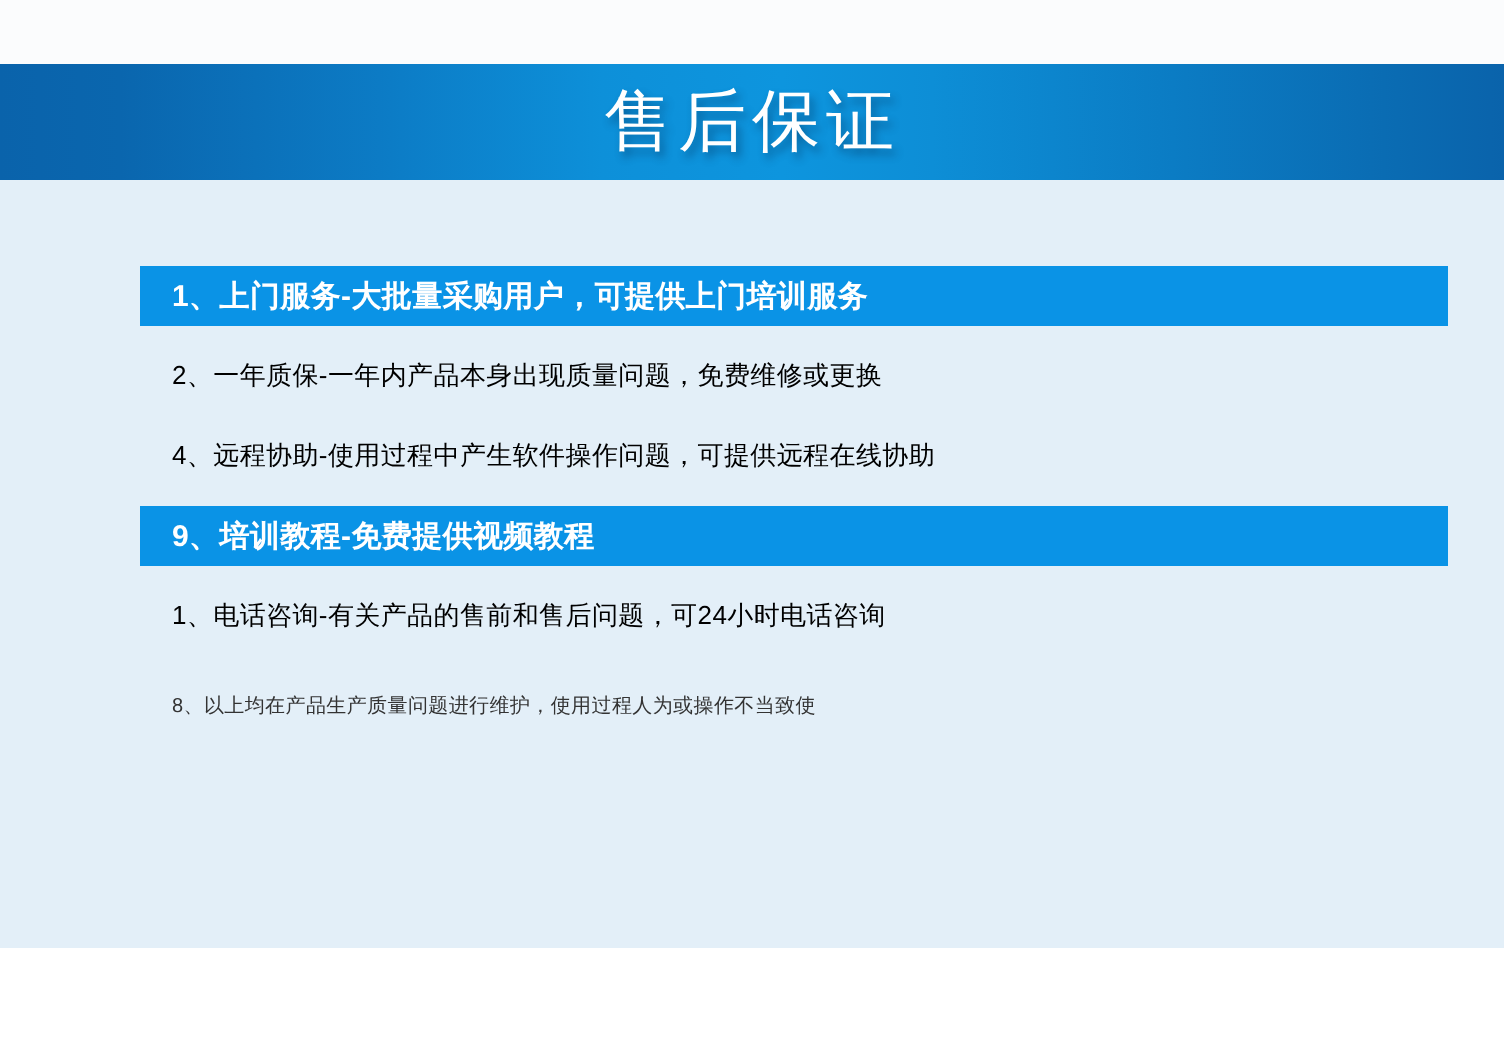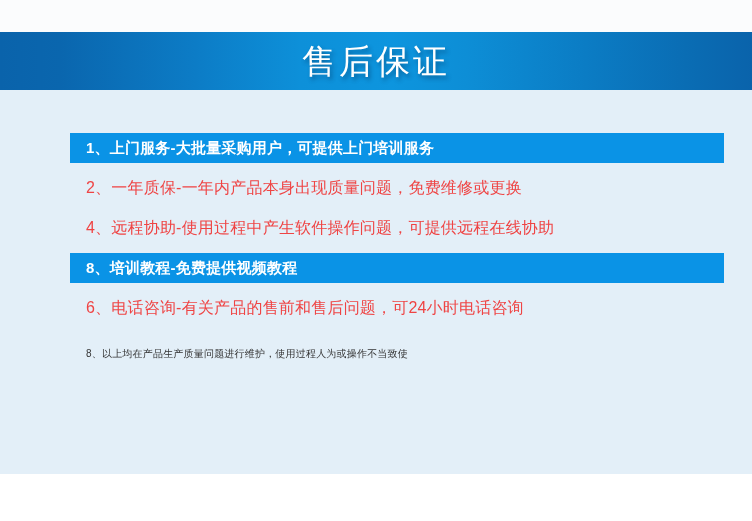--- a/index.html
+++ b/index.html
@@ -108,23 +108,23 @@
     font-weight: bold;
     font-size: 15px;
     padding-left: 16px;
     letter-spacing: 0.2px;
   }
 
   .row.plain .row-inner {
     background: transparent;
   }
   .row.plain .row-text {
-    color: #ef4444;
+    color: #000000;
     font-weight: 400;
-    font-size: 16px;
+    font-size: 13px;
     padding-left: 16px;
     letter-spacing: 0.2px;
   }
 
   .row-text {
     white-space: nowrap;
     font-family: "Liberation Sans", "DejaVu Sans", sans-serif;
   }
 
   
@@ -182,27 +182,27 @@
 
 
     <div class="row plain">
       <div class="row-inner">
         <span class="row-text">4、远程协助-使用过程中产生软件操作问题，可提供远程在线协助</span>
       </div>
     </div>
 
     <div class="row highlight">
       <div class="row-inner">
-        <span class="row-text">8、培训教程-免费提供视频教程</span>
+        <span class="row-text">9、培训教程-免费提供视频教程</span>
       </div>
     </div>
 
     <div class="row plain">
       <div class="row-inner">
-        <span class="row-text">6、电话咨询-有关产品的售前和售后问题，可24小时电话咨询</span>
+        <span class="row-text">1、电话咨询-有关产品的售前和售后问题，可24小时电话咨询</span>
       </div>
     </div>
 
 
     <div class="row plain tall">
       <div class="row-inner">
         <span class="row-text">8、以上均在产品生产质量问题进行维护，使用过程人为或操作不当致使</span>
       </div>
     </div>
 

